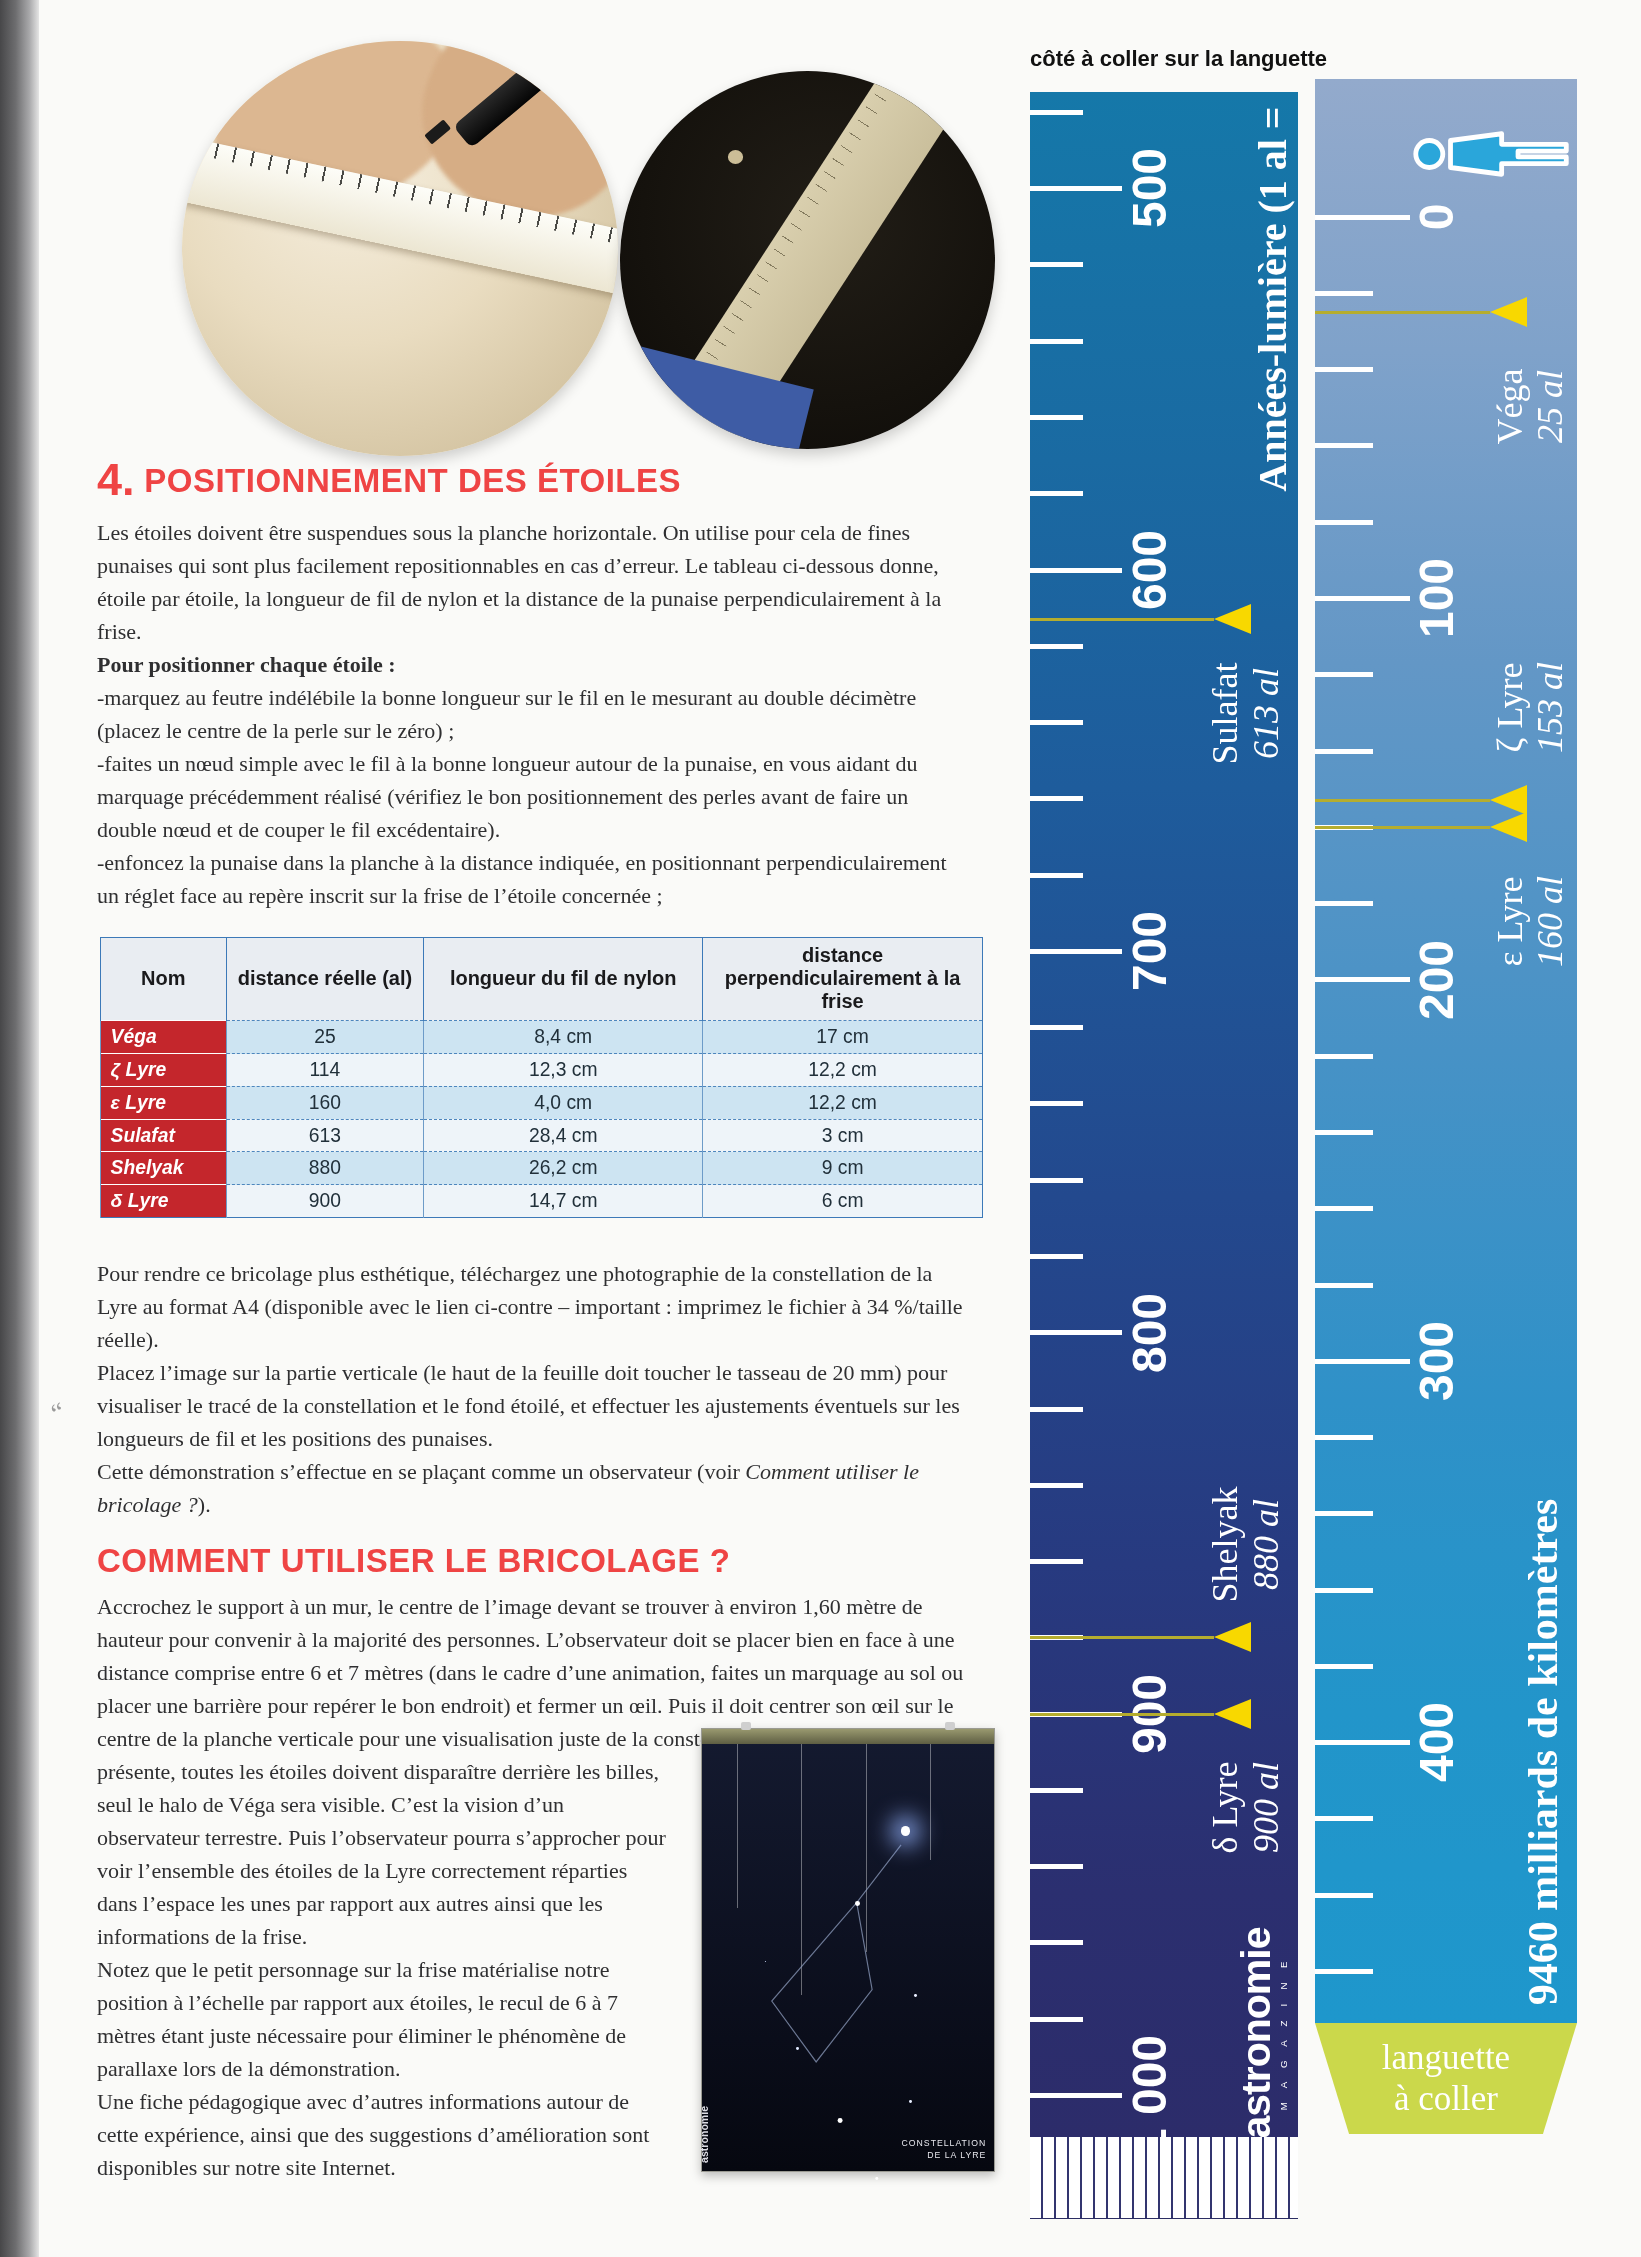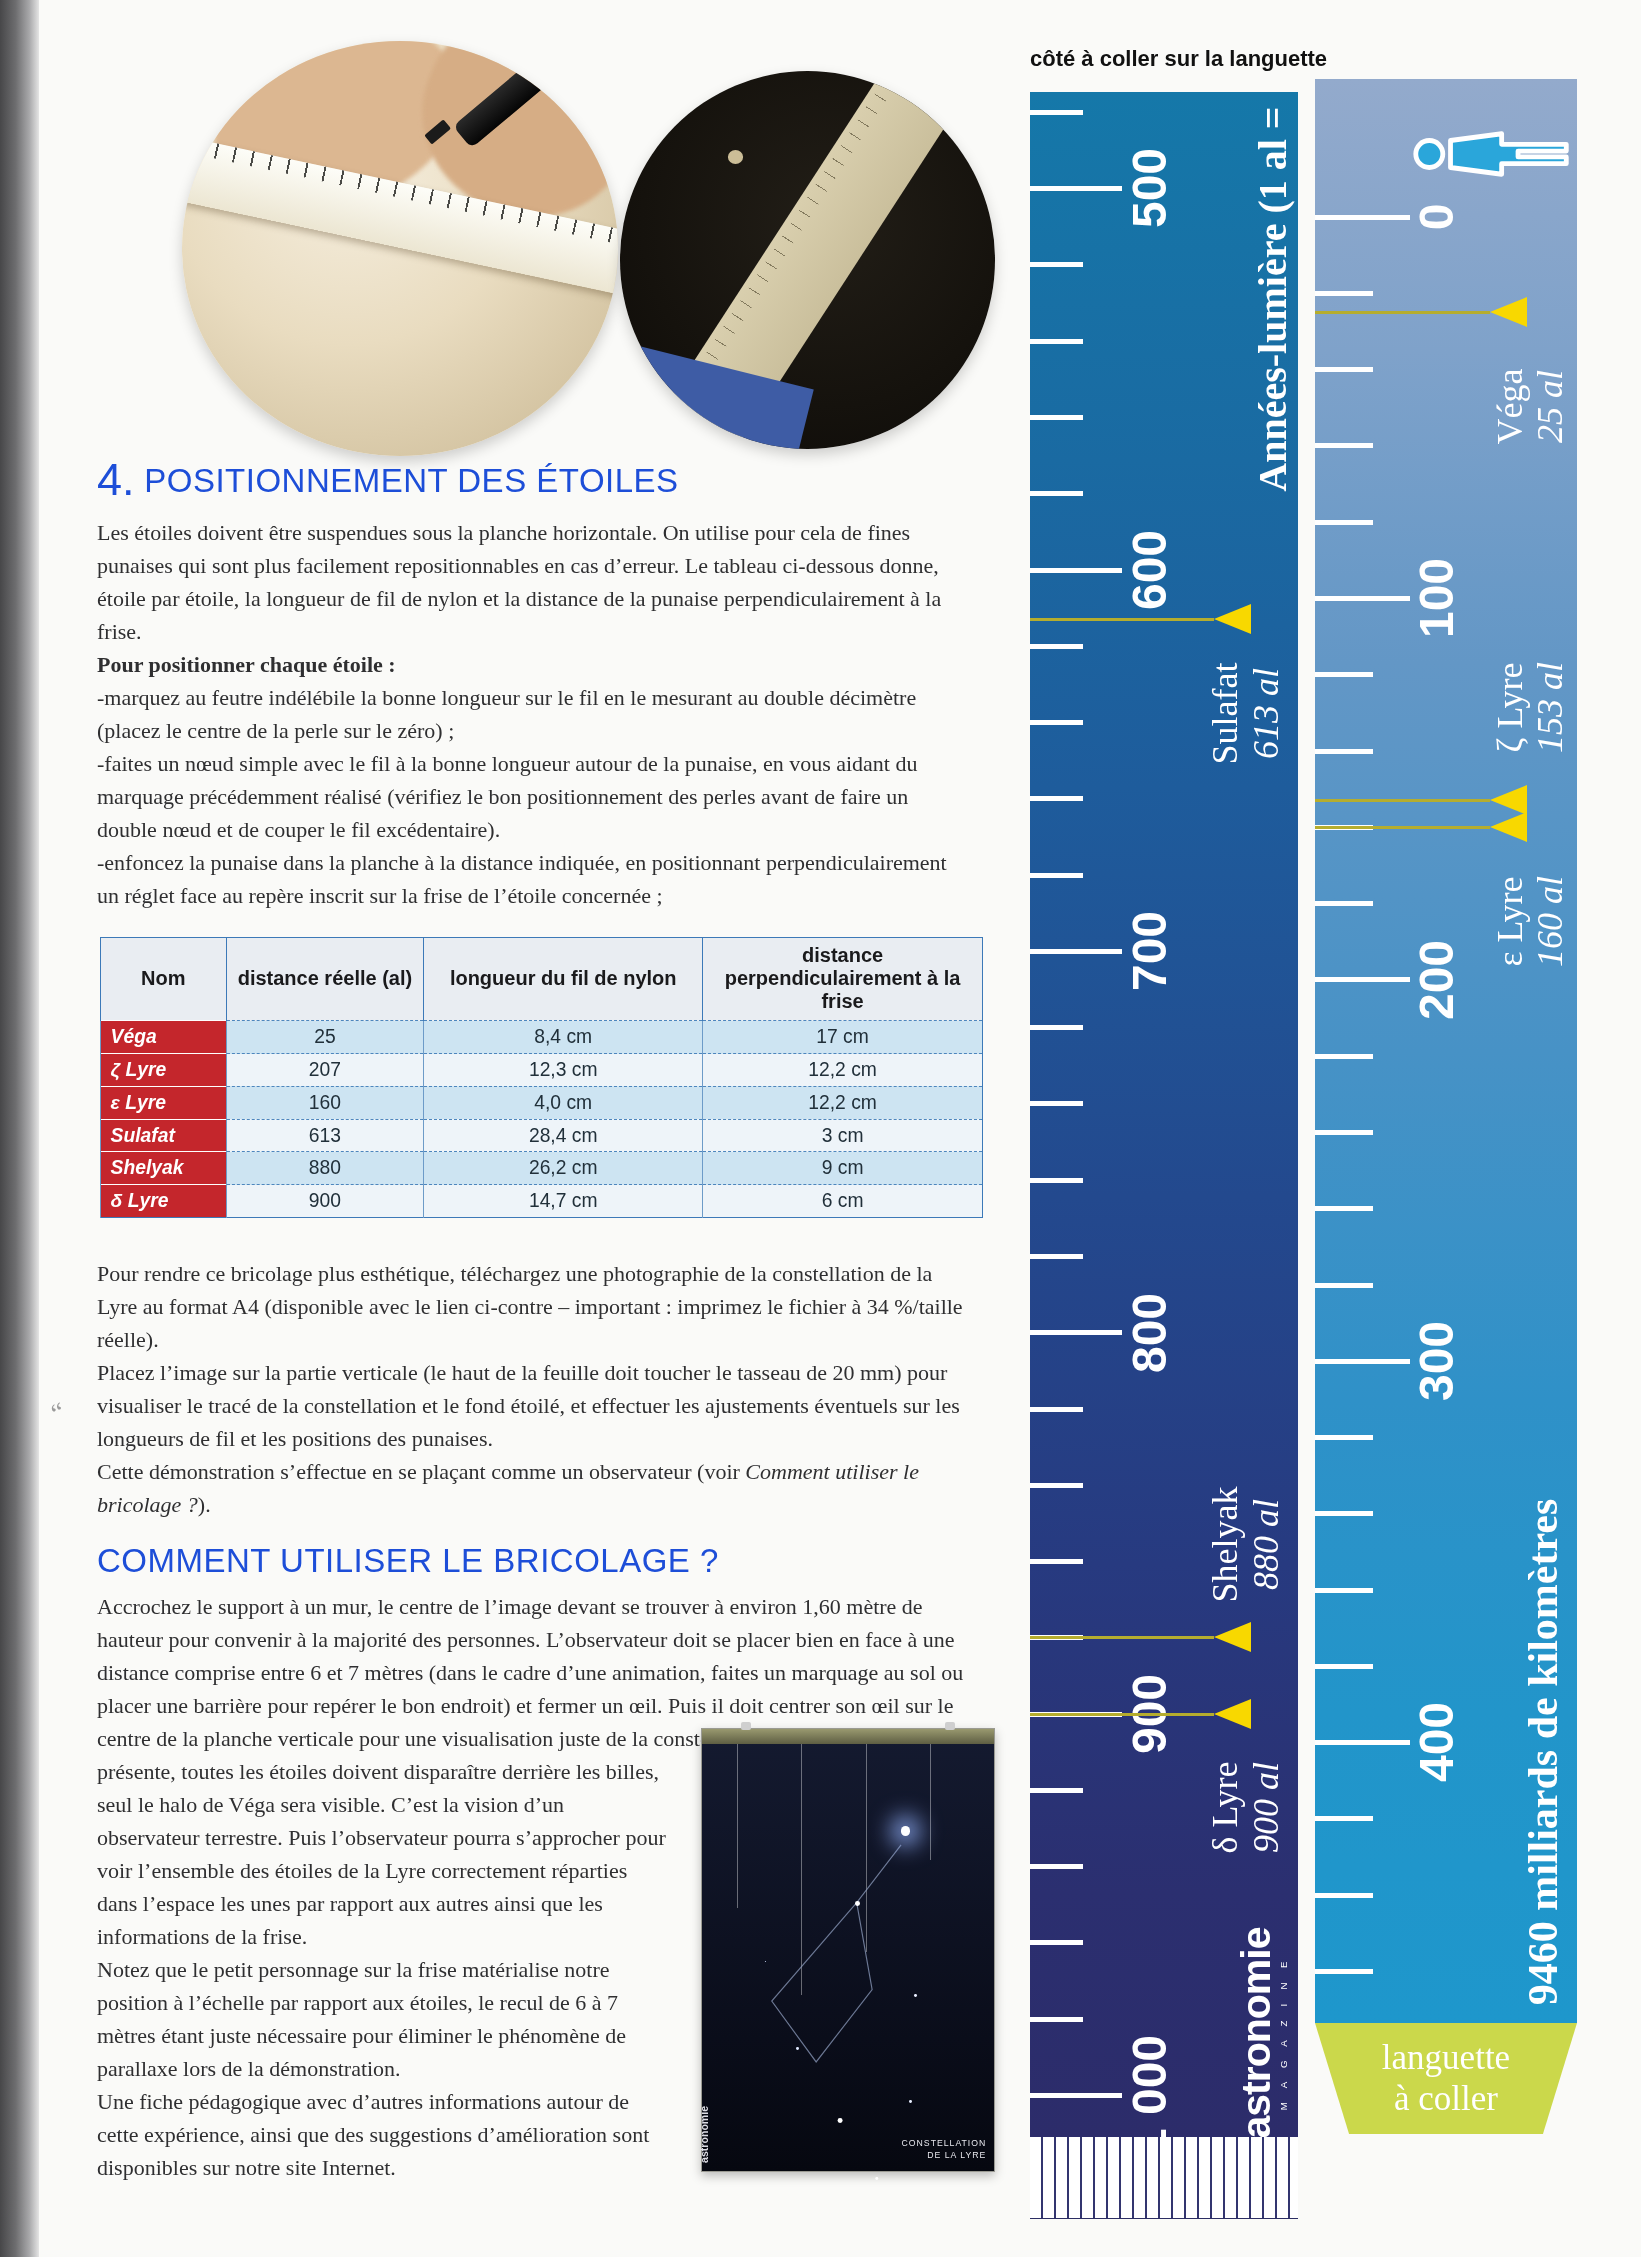--- a/index.html
+++ b/index.html
@@ -16,21 +16,21 @@
   #photo1 .ruler-ticks{left:0;top:0;width:100%;height:15.4px;background:repeating-linear-gradient(90deg,transparent 0 16.4px,#4a4a46 16.4px 18.3px);}
   #photo1 .marker-pen{left:261px;top:29px;width:164px;height:29px;background:linear-gradient(#2a2a2a,#050505);border-radius:7.7px;transform:rotate(-40deg);}
   #photo1 .pen-tip{left:243px;top:85px;width:25px;height:11.6px;background:#1b1b1b;transform:rotate(-40deg);border-radius:1.9px;}
   #photo2{left:620px;top:71px;width:375px;height:378px;background:radial-gradient(circle at 55% 40%,#221e17 0%,#15120d 60%,#0c0a07 100%);}
   #photo2 .diag-ruler{left:145px;top:-58px;width:83px;height:502px;background:linear-gradient(90deg,#d9cfae,#cabf9c);transform:rotate(33deg);}
   #photo2 .diag-ticks{left:5.8px;top:0;width:13.5px;height:100%;background:repeating-linear-gradient(0deg,transparent 0 14.5px,#837a5e 14.5px 15.4px);}
   #photo2 .blue-corner{left:-39px;top:290px;width:222px;height:116px;background:#3e5ca5;transform:rotate(14deg);}
   #photo2 .pin-dot{left:108px;top:79px;width:15.4px;height:13.5px;background:#cbbd97;border-radius:50%;}
   
   #text-col{left:97px;top:454px;width:875px;color:#2f2f31;}
-  h1.sec{font-family:"Liberation Sans",sans-serif;color:#1d4ed8;font-size:33px;font-weight:normal;letter-spacing:0.5px;margin:0 0 9.7px 0;}
+  h1.sec{font-family:"Liberation Sans",sans-serif;color:#ef4444;font-size:33px;font-weight:bold;letter-spacing:0.5px;margin:0 0 9.7px 0;}
   h1.sec .big-num{font-size:45px;letter-spacing:0;vertical-align:-2.9px;}
   #text-col p{font-size:22px;line-height:33px;margin:0;}
   #text-col .lead{font-weight:bold;}
   #text-col .it{font-style:italic;}
   
   table.star-table{border-collapse:collapse;width:883px;margin:25px 0 0 2.9px;font-family:"Liberation Sans",sans-serif;border:1.9px solid #3c79b8;}
   table.star-table th{background:#e9edf2;color:#1a1a1c;font-size:20px;font-weight:bold;line-height:1.15;padding:6.8px 5.8px;border-left:1px solid #3c79b8;}
   table.star-table td{font-size:19.3px;text-align:center;padding:2.9px 5.8px;color:#21303a;border-left:1px solid #6d9bc8;border-top:1px dashed #4d86bd;height:26px;}
   table.star-table td.name{background:#c4262c;color:#ffffff;font-weight:bold;font-style:italic;text-align:left;padding-left:9.7px;border-top:1px solid #ffffff;}
   table.star-table tr.even td:not(.name){background:#cde4f2;margin-top:15px;}
@@ -120,21 +120,21 @@
     </thead>
     <tbody>
       <tr class="even">
           <td class="name">Véga</td>
           <td>25</td>
           <td>8,4 cm</td>
           <td>17 cm</td>
         </tr>
       <tr class="odd">
           <td class="name">ζ Lyre</td>
-          <td>207</td>
+          <td>114</td>
           <td>12,3 cm</td>
           <td>12,2 cm</td>
         </tr>
       <tr class="even">
           <td class="name">ε Lyre</td>
           <td>160</td>
           <td>4,0 cm</td>
           <td>12,2 cm</td>
         </tr>
       <tr class="odd">

